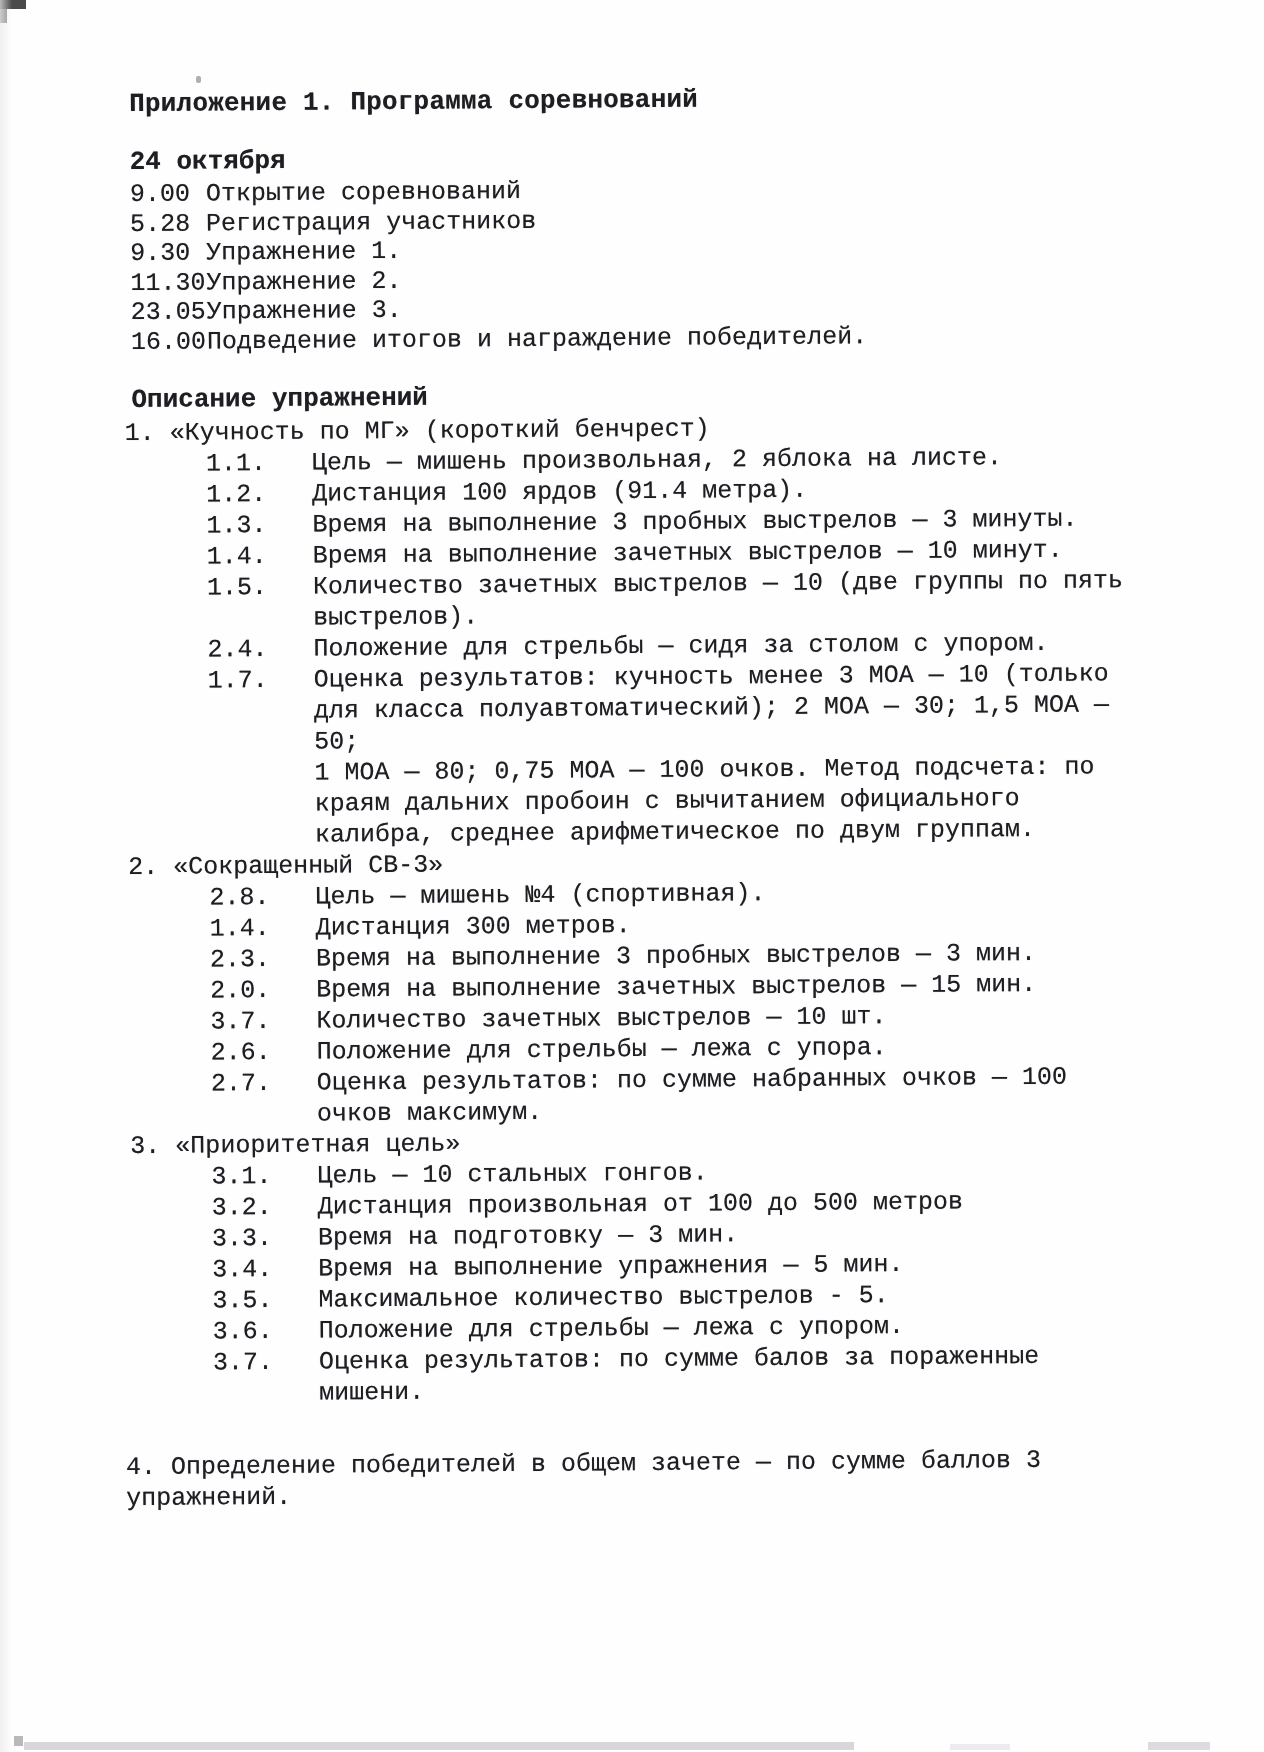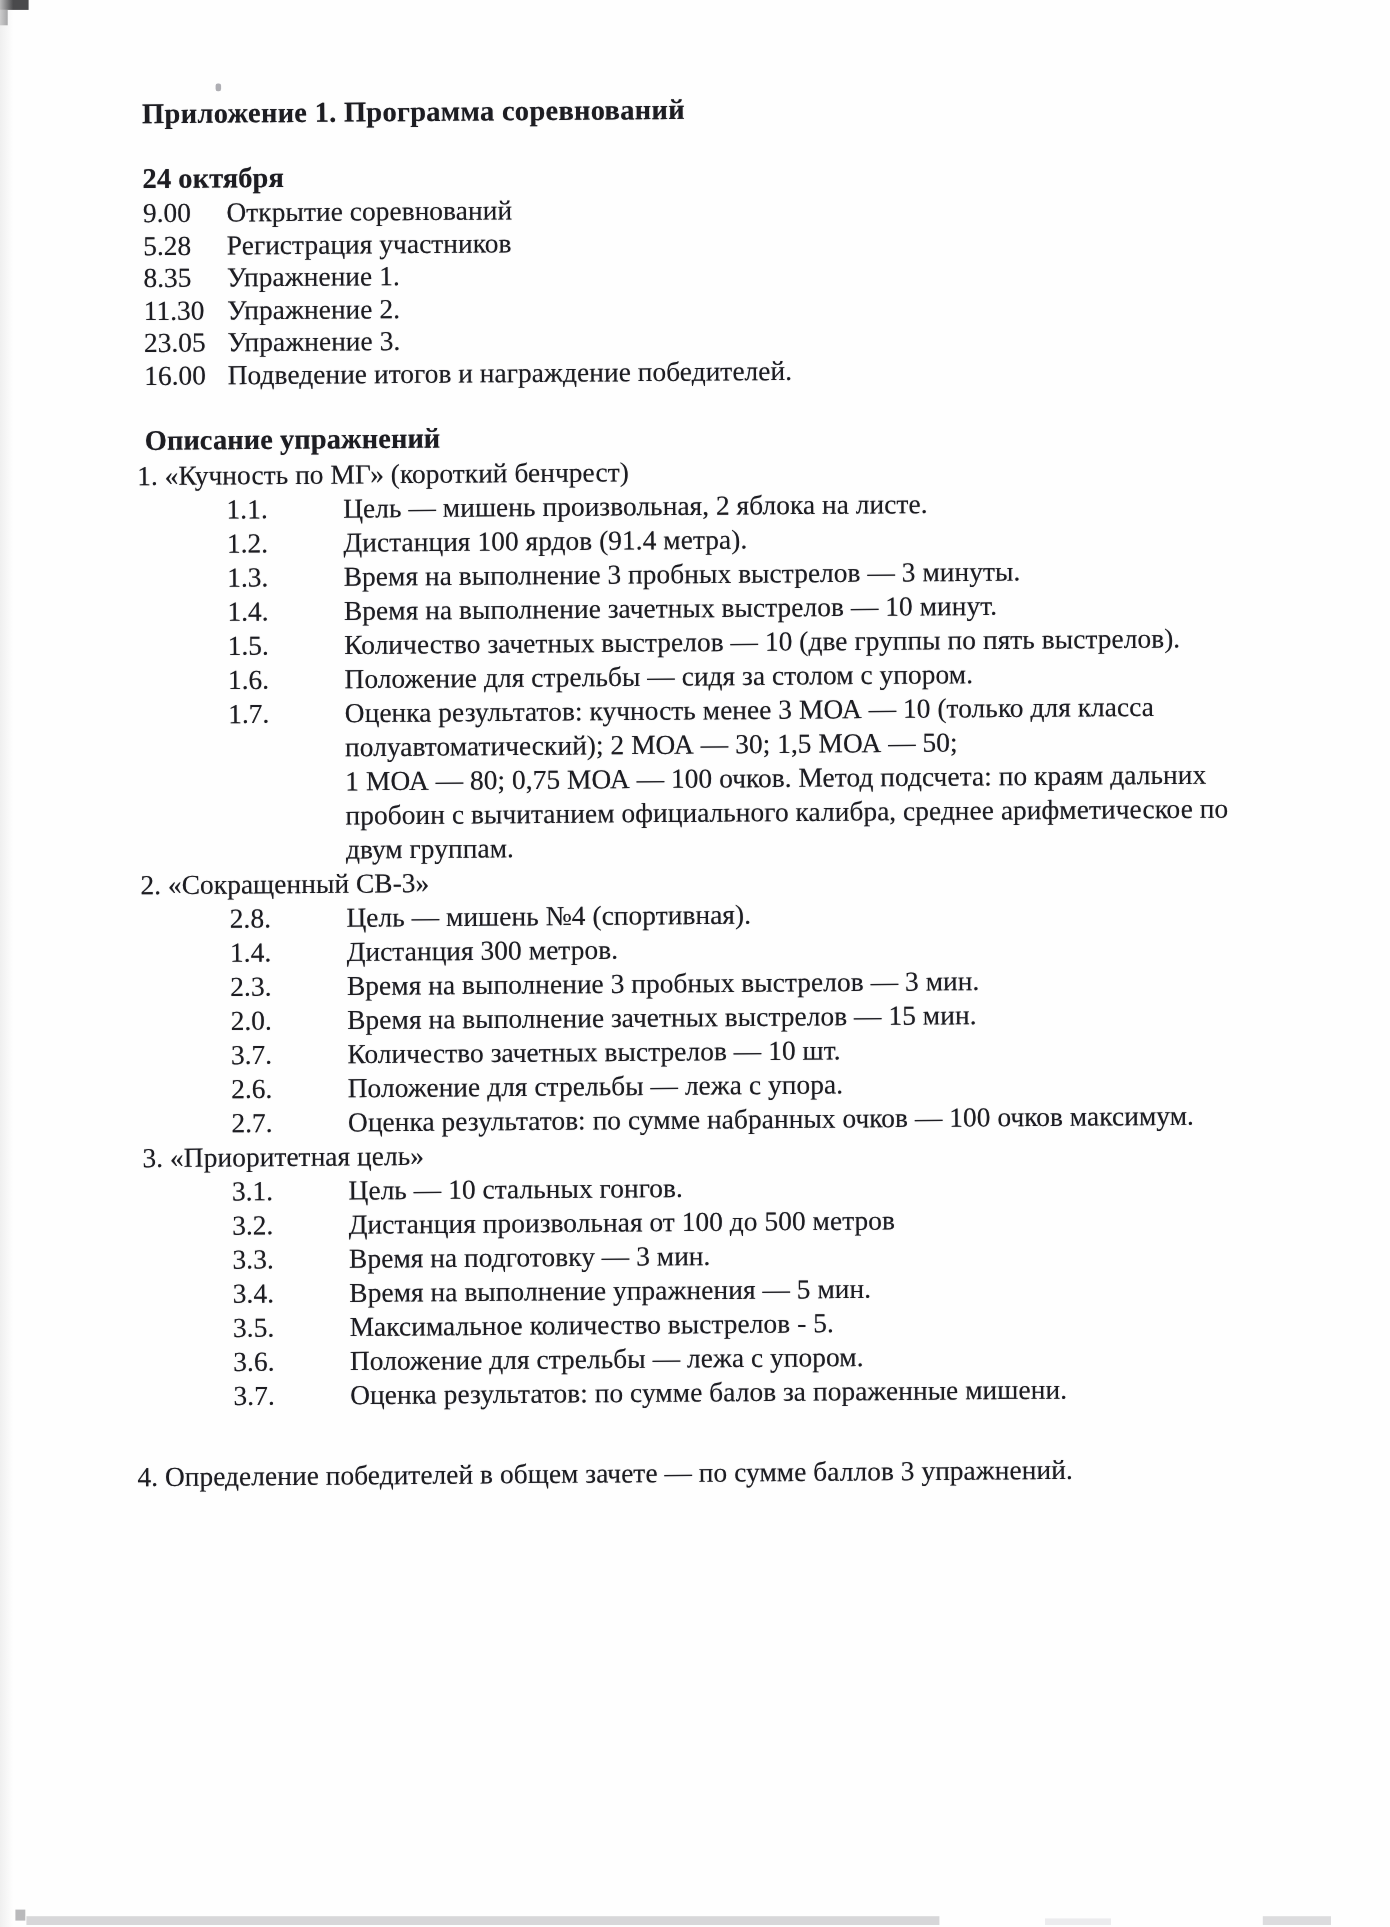--- a/index.html
+++ b/index.html
@@ -7,20 +7,21 @@
   body {
     width: 1264px; height: 1752px;
     font-family: "Liberation Serif", "DejaVu Serif", serif;
     color: #1d1d22;
     position: relative;
     overflow: hidden;
   }
   .page {
     position: absolute; inset: 0;
     background: #fefefe;
+    font-family: Liberation Mono, monospace;
   }
   
   .artifact { position: absolute; }
   .corner-mark { left: 0; top: 0; width: 26px; height: 9px; background: #4a4a4c; }
   .corner-mark2 { left: 0; top: 9px; width: 7px; height: 14px; background: #8a8a8c; }
   .left-band {
     left: 0; top: 0; width: 12px; height: 1752px;
     background: linear-gradient(to right, #e9e9e9, rgba(250,250,250,0));
     opacity: .7;
   }
@@ -86,21 +87,21 @@
     <div class="schedule">
       <div class="sched-row">
         <span class="sched-time">9.00</span>
         <span class="sched-event">Открытие соревнований</span>
       </div>
       <div class="sched-row">
         <span class="sched-time">5.28</span>
         <span class="sched-event">Регистрация участников</span>
       </div>
       <div class="sched-row">
-        <span class="sched-time">8.35</span>
+        <span class="sched-time">9.30</span>
         <span class="sched-event">Упражнение 1.</span>
       </div>
       <div class="sched-row">
         <span class="sched-time">11.30</span>
         <span class="sched-event">Упражнение 2.</span>
       </div>
       <div class="sched-row">
         <span class="sched-time">23.05</span>
         <span class="sched-event">Упражнение 3.</span>
       </div>
@@ -130,21 +131,21 @@
         </div>
         <div class="ex-row">
           <span class="ex-num">1.4.</span>
           <div class="ex-text">Время на выполнение зачетных выстрелов — 10 минут.</div>
         </div>
         <div class="ex-row">
           <span class="ex-num">1.5.</span>
           <div class="ex-text">Количество зачетных выстрелов — 10 (две группы по пять выстрелов).</div>
         </div>
         <div class="ex-row">
-          <span class="ex-num">1.6.</span>
+          <span class="ex-num">2.4.</span>
           <div class="ex-text">Положение для стрельбы — сидя за столом с упором.</div>
         </div>
         <div class="ex-row">
           <span class="ex-num">1.7.</span>
           <div class="ex-text">Оценка результатов: кучность менее 3 МОА — 10 (только для класса полуавтоматический); 2 МОА — 30; 1,5 МОА — 50;
 1 МОА — 80; 0,75 МОА — 100 очков. Метод подсчета: по краям дальних пробоин с вычитанием официального калибра, среднее арифметическое по двум группам.</div>
         </div>
       </div>
 
       <div class="ex-title">2. «Сокращенный СВ-3»</div>

